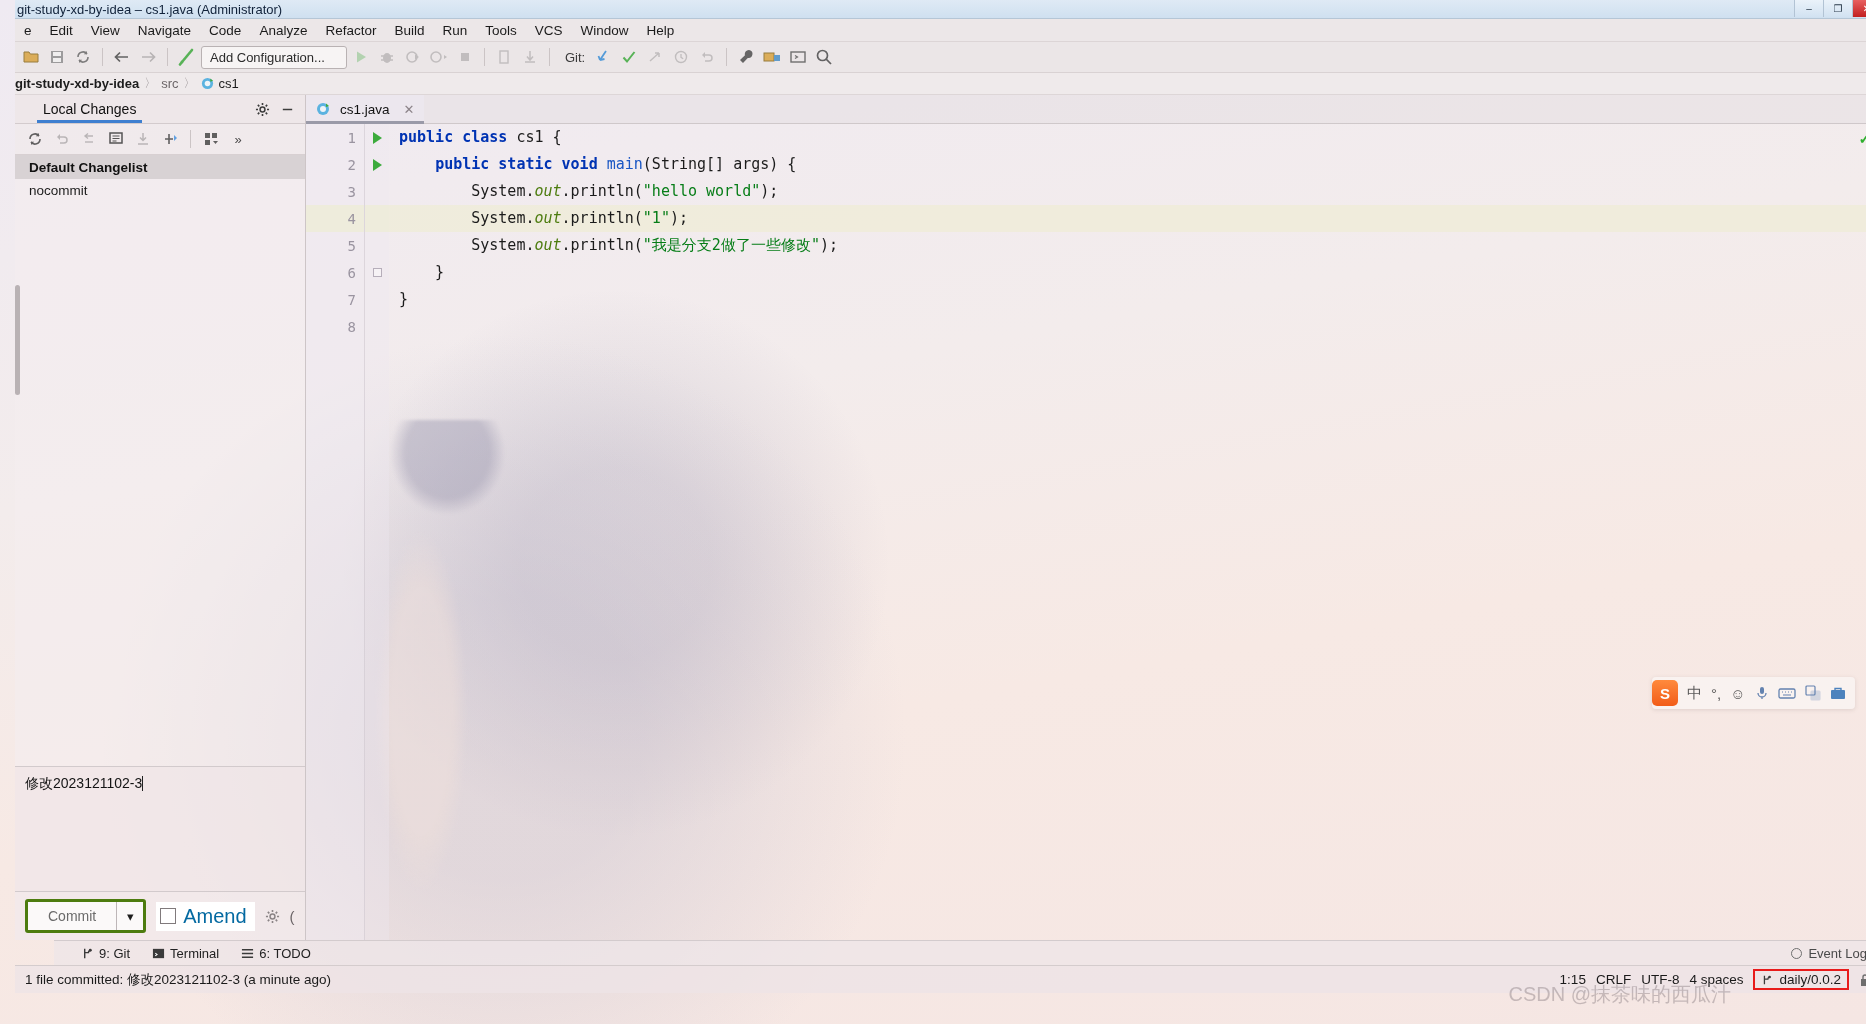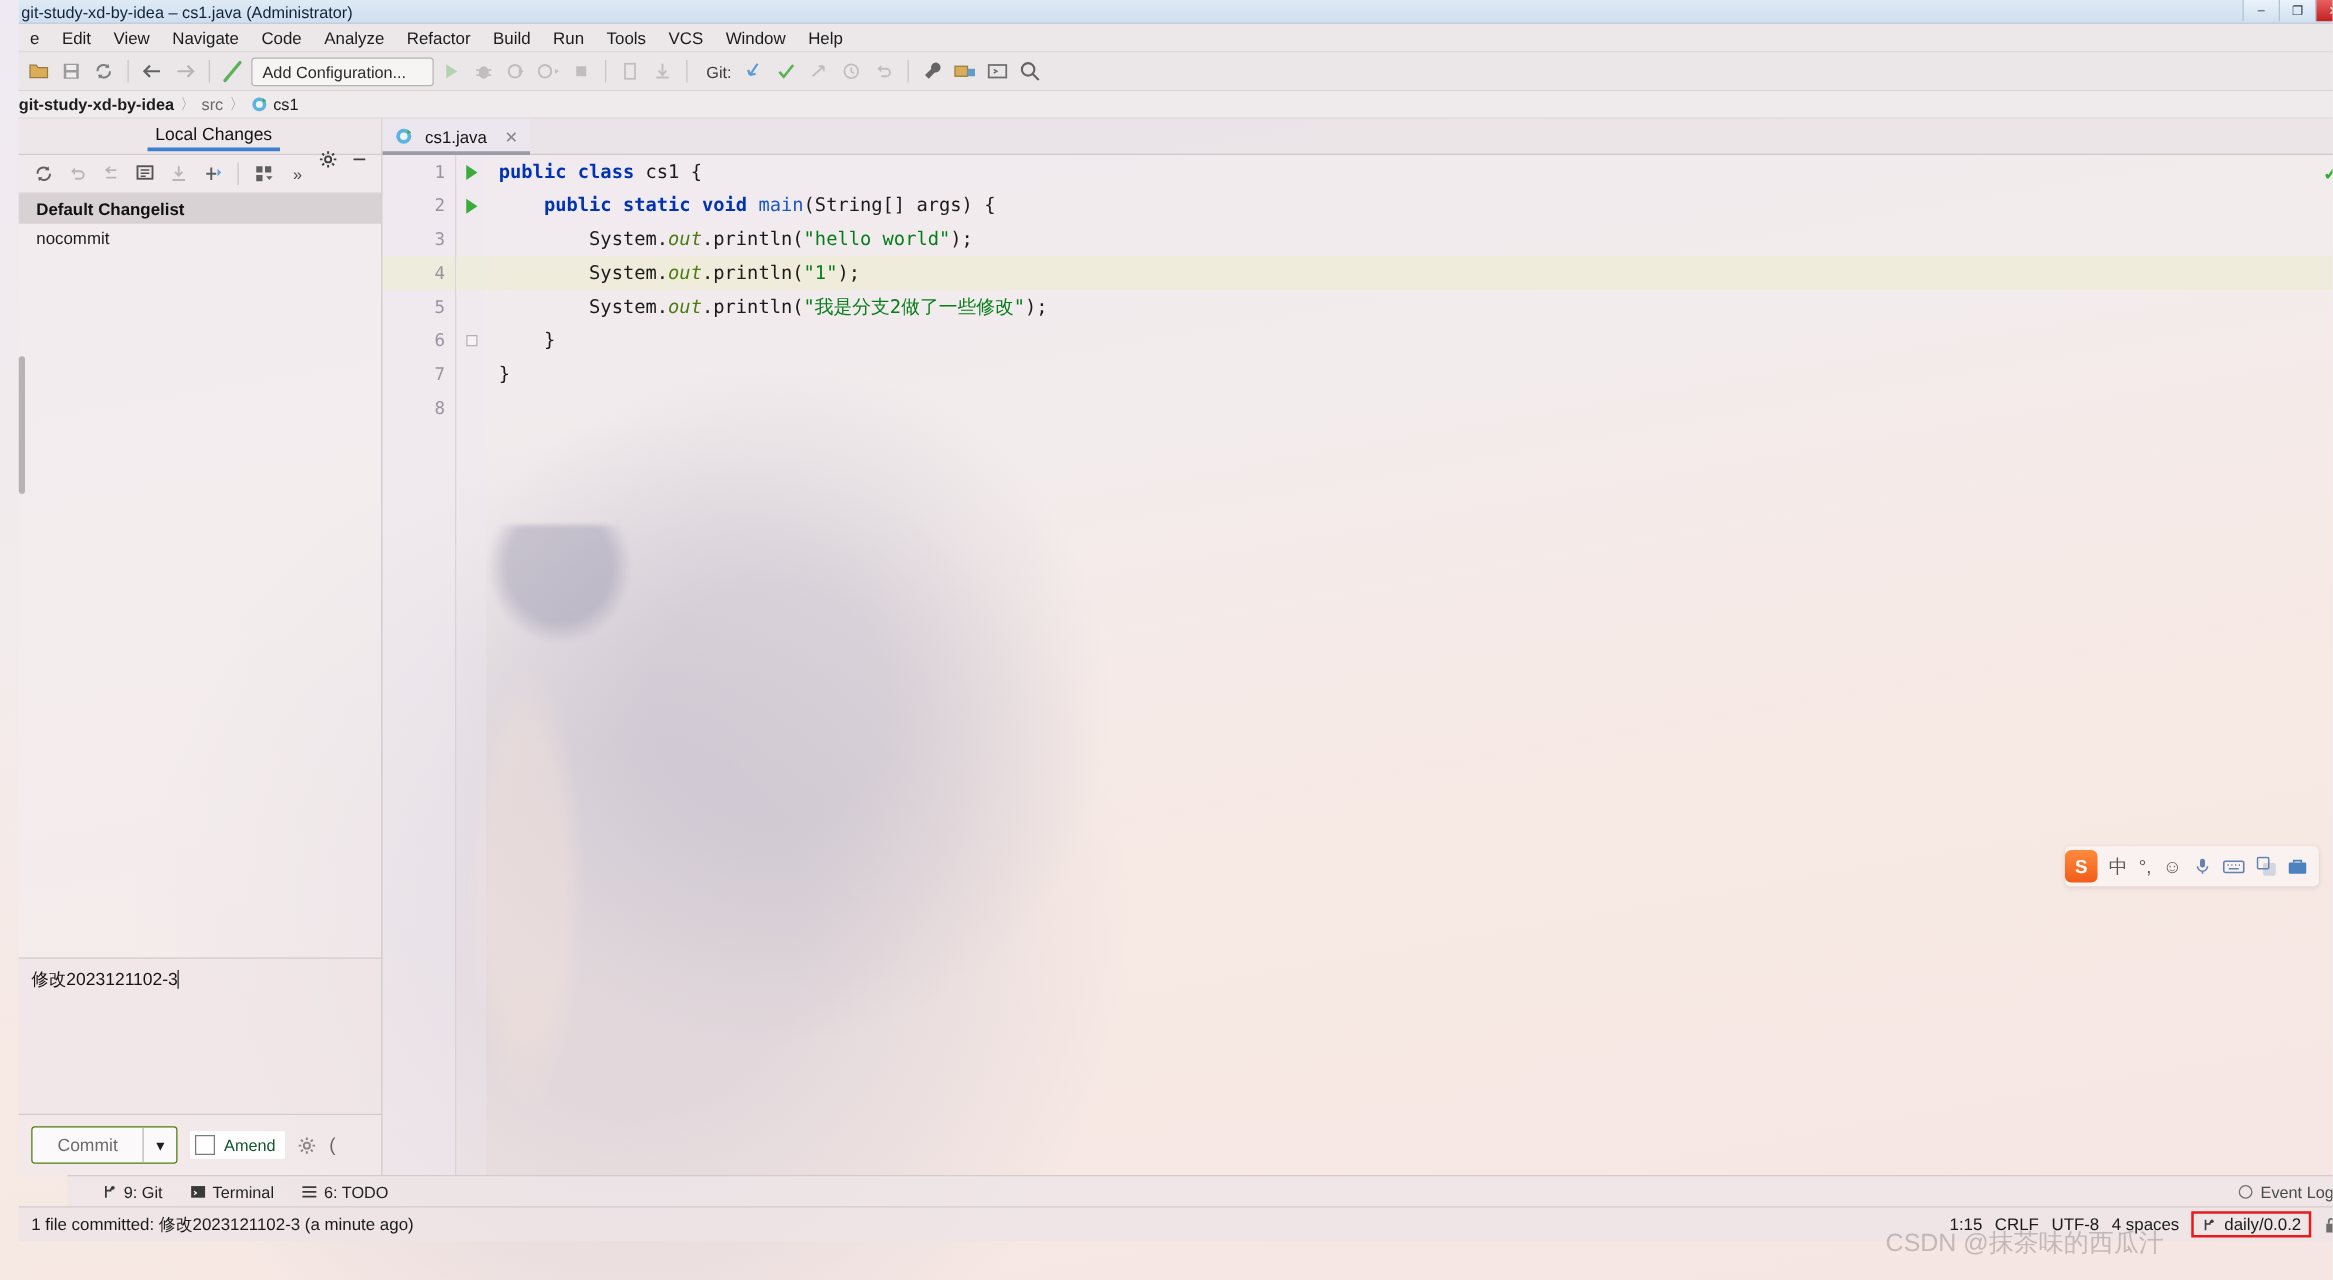--- a/index.html
+++ b/index.html
@@ -72,21 +72,21 @@
   .bc-item{color:#1c1c1c;white-space:nowrap;}
   .bc-item.muted{color:#6d6769;}
 
   
   .body-row{display:flex;height:845px;}
   
   .vcs{width:290px;display:flex;flex-direction:column;background:rgba(244,237,239,.62);
        border-right:1px solid #cdc5c7;position:relative;}
   .vcs-head{
     height:28px;display:flex;align-items:center;background:rgba(236,229,231,.75);
-    border-bottom:1px solid #d3cbcd;position:relative;flex-direction:column;
+    border-bottom:1px solid #d3cbcd;position:relative;
   }
   .vcs-tab{
     margin-left:22px;font-size:14px;color:#111;padding:4px 6px 5px 6px;position:relative;
   }
   .vcs-tab::after{content:"";position:absolute;left:0;right:0;bottom:-1px;height:3px;background:#3e7fd0;}
   .vcs-head-actions{margin-left:auto;display:flex;align-items:center;gap:10px;padding-right:10px;}
   .vcs-toolbar{
     height:30px;display:flex;align-items:center;gap:3px;padding:0 8px;
     background:rgba(240,233,235,.7);border-bottom:1px solid #d8d0d2;
   }
@@ -104,28 +104,28 @@
     position:relative;
   }
   .caret{display:inline-block;width:1px;height:15px;background:#222;vertical-align:-3px;
          animation:bl 1.06s steps(1) infinite;}
   @keyframes bl{50%{opacity:0;}}
   .commit-bar{
     height:48px;display:flex;align-items:center;gap:10px;padding:0 10px;
     background:rgba(240,232,234,.55);
   }
   .btn-commit{
-    height:28px;display:flex;align-items:stretch;border:1px solid #4d7c0f;border-radius:3px;
+    height:28px;display:flex;align-items:stretch;border:3px solid #4d7c0f;border-radius:3px;
     background:#fbf9f9;overflow:hidden;
   }
   .btn-commit .lbl{display:flex;align-items:center;padding:0 20px;font-size:14px;color:#6b6b6b;}
   .btn-commit .arrow{width:26px;border-left:1px solid #bdb6b8;display:flex;align-items:center;justify-content:center;}
   .amend{display:flex;align-items:center;gap:7px;background:#fff;padding:3px 8px 3px 4px;}
   .amend .box{width:14px;height:14px;border:1px solid #807a7c;background:#fff;}
-  .amend .txt{font-size:13px;color:#14532d;}
+  .amend .txt{font-size:20px;color:#0369a1;}
 
   
   .editor-col{flex:1;display:flex;flex-direction:column;min-width:0;position:relative;}
   .tabs{height:28px;display:flex;align-items:stretch;background:rgba(230,224,228,.66);
         border-bottom:1px solid #cfc8ca;}
   .tab{
     display:flex;align-items:center;gap:10px;padding:0 10px;background:rgba(236,232,238,.85);
     position:relative;font-size:13.5px;color:#121212;
   }
   .tab::after{content:"";position:absolute;left:0;right:0;bottom:-1px;height:3px;background:#9a9aa8;}

